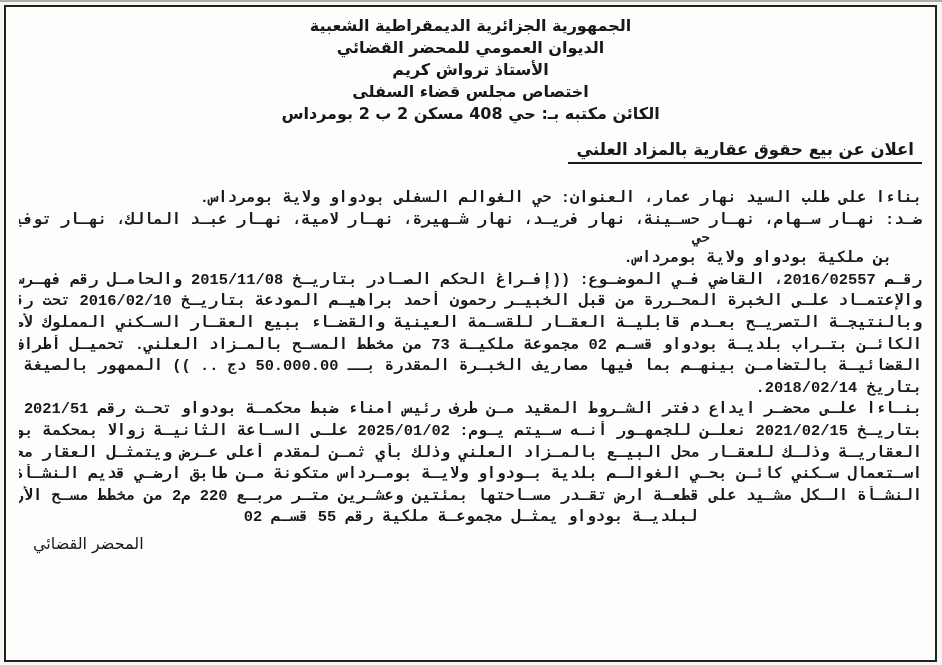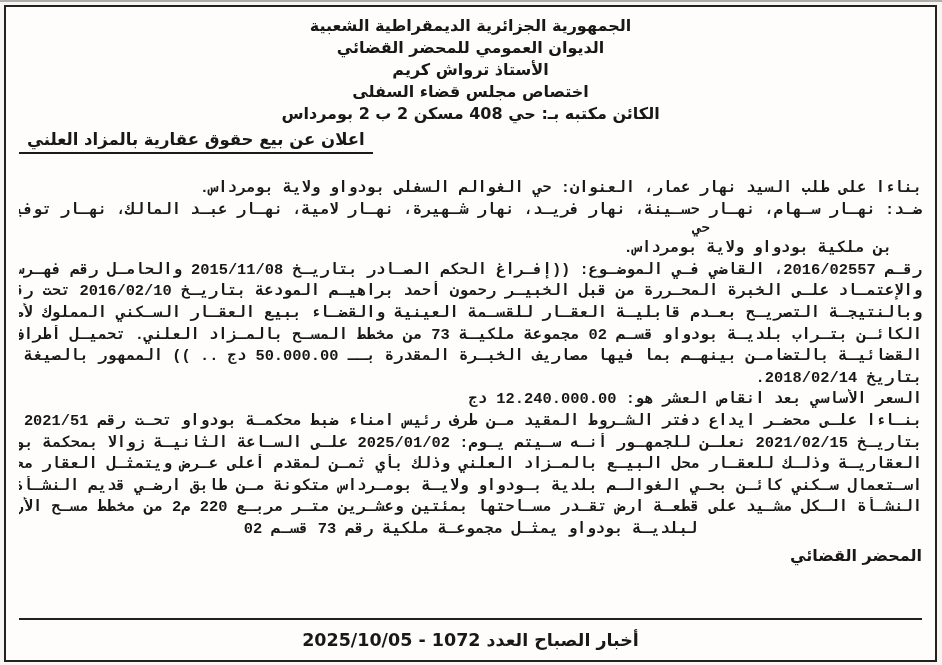--- a/index.html
+++ b/index.html
@@ -38,21 +38,21 @@
   .hdr { margin-top: 8px; }
   .hline {
     text-align: center;
     font-size: 16px;
     line-height: 22px;
     font-weight: bold;
     white-space: nowrap;
     overflow: hidden;
   }
 
-  .title-wrap { text-align: left; margin-top: 5px; height: 27px; }
+  .title-wrap { text-align: right; margin-top: 15px; height: 27px; }
   .title {
     display: inline-block;
     font-size: 16.5px;
     font-weight: bold;
     padding: 0 8px 3px;
     border-bottom: 2px solid #1c1b1a;
     white-space: nowrap;
   }
 
   .body { margin-top: 21px; font-family: Liberation Mono, monospace; }
@@ -66,23 +66,23 @@
   }
   .a-justify { text-align: justify; text-align-last: justify; text-justify: inter-word; }
   .a-right   { text-align: right; }
   .a-center  { text-align: center; text-align-last: center; }
   .a-indent  { text-align: right; padding-right: 30px; }
   .a-hay     { text-align: right; padding-right: 212px; height: 17px; line-height: 15px; font-size: 14.5px; }
 
   .sig {
     margin-top: 5px;
     padding-left: 14px;
-    text-align: right;
+    text-align: left;
     font-size: 16px;
-    font-weight: bold;
+    font-weight: normal;
   }
 
   .ftr {
     margin-top: auto;
     border-top: 2px solid #222120;
     height: 42px;
     display: flex;
     align-items: center;
     justify-content: center;
     font-size: 17.5px;
@@ -129,35 +129,31 @@
         <div class="bl a-justify">والإعتمـاد علـى الخبرة المحـررة من قبل الخبيـر رحمون أحمد براهيـم المودعة بتاريـخ 2016/02/10 تحت رقـم فهرس 16/76</div>
 
         <div class="bl a-justify">وبالنتيجـة التصريـح بعـدم قابليـة العقـار للقسـمة العينية والقضـاء ببيع العقـار السـكني المملوك لأطـراف النزاع في الشـيوع</div>
 
         <div class="bl a-justify">الكائـن بتـراب بلديـة بودواو قسـم 02 مجموعة ملكيـة 73 من مخطط المسـح بالمـزاد العلني. تحميـل أطراف النـزاع المصاريف</div>
 
         <div class="bl a-justify">القضائيـة بالتضامـن بينهـم بما فيها مصاريف الخبـرة المقدرة بــ 50.000.00 دج .. )) الممهور بالصيغة التنفيذية المسـتخرجة</div>
 
         <div class="bl a-right">بتاريخ 2018/02/14.</div>
 
-        <div class="bl a-right">السعر الأساسي بعد انقاص العشر هو: 12.240.000.00 دج</div>
 
         <div class="bl a-justify">بنـاءا علـى محضـر ايداع دفتر الشـروط المقيد مـن طرف رئيس امناء ضبط محكمـة بودواو تحـت رقم 2021/51 والمسـتخرج</div>
 
         <div class="bl a-justify">بتاريـخ 2021/02/15 نعلـن للجمهـور أنـه سـيتم يـوم: 2025/01/02 علـى السـاعة الثانيـة زوالا بمحكمة بودواو فـرع البيوع</div>
 
         <div class="bl a-justify">العقاريـة وذلـك للعقـار محل البيـع بالمـزاد العلني وذلك بأي ثمـن لمقدم أعلى عـرض ويتمثـل العقار محـل البيع فـي: دار ذات</div>
 
         <div class="bl a-justify">اسـتعمال سـكني كائـن بحـي الغوالـم بلدية بـودواو ولايـة بومـرداس متكونة مـن طابق ارضـي قديم النشـأة وطابـق أول حديث</div>
 
         <div class="bl a-justify">النشـأة الـكل مشـيد على قطعـة ارض تقـدر مسـاحتها بمئتين وعشـرين متـر مربـع 220 م2 من مخطط مسـح الأراضـي العام</div>
 
-        <div class="bl a-center">لبلديـة بودواو يمثـل مجموعـة ملكية رقم 73 قسـم 02</div>
+        <div class="bl a-center">لبلديـة بودواو يمثـل مجموعـة ملكية رقم 55 قسـم 02</div>
       </main>
 
     <div class="sig">المحضر القضائي</div>
 
-    <footer class="ftr">
-      <span>أخبار الصباح العدد 1072 - 2025/10/05</span>
-    </footer>
 
   </div>
 </div>
 
 </body></html>

